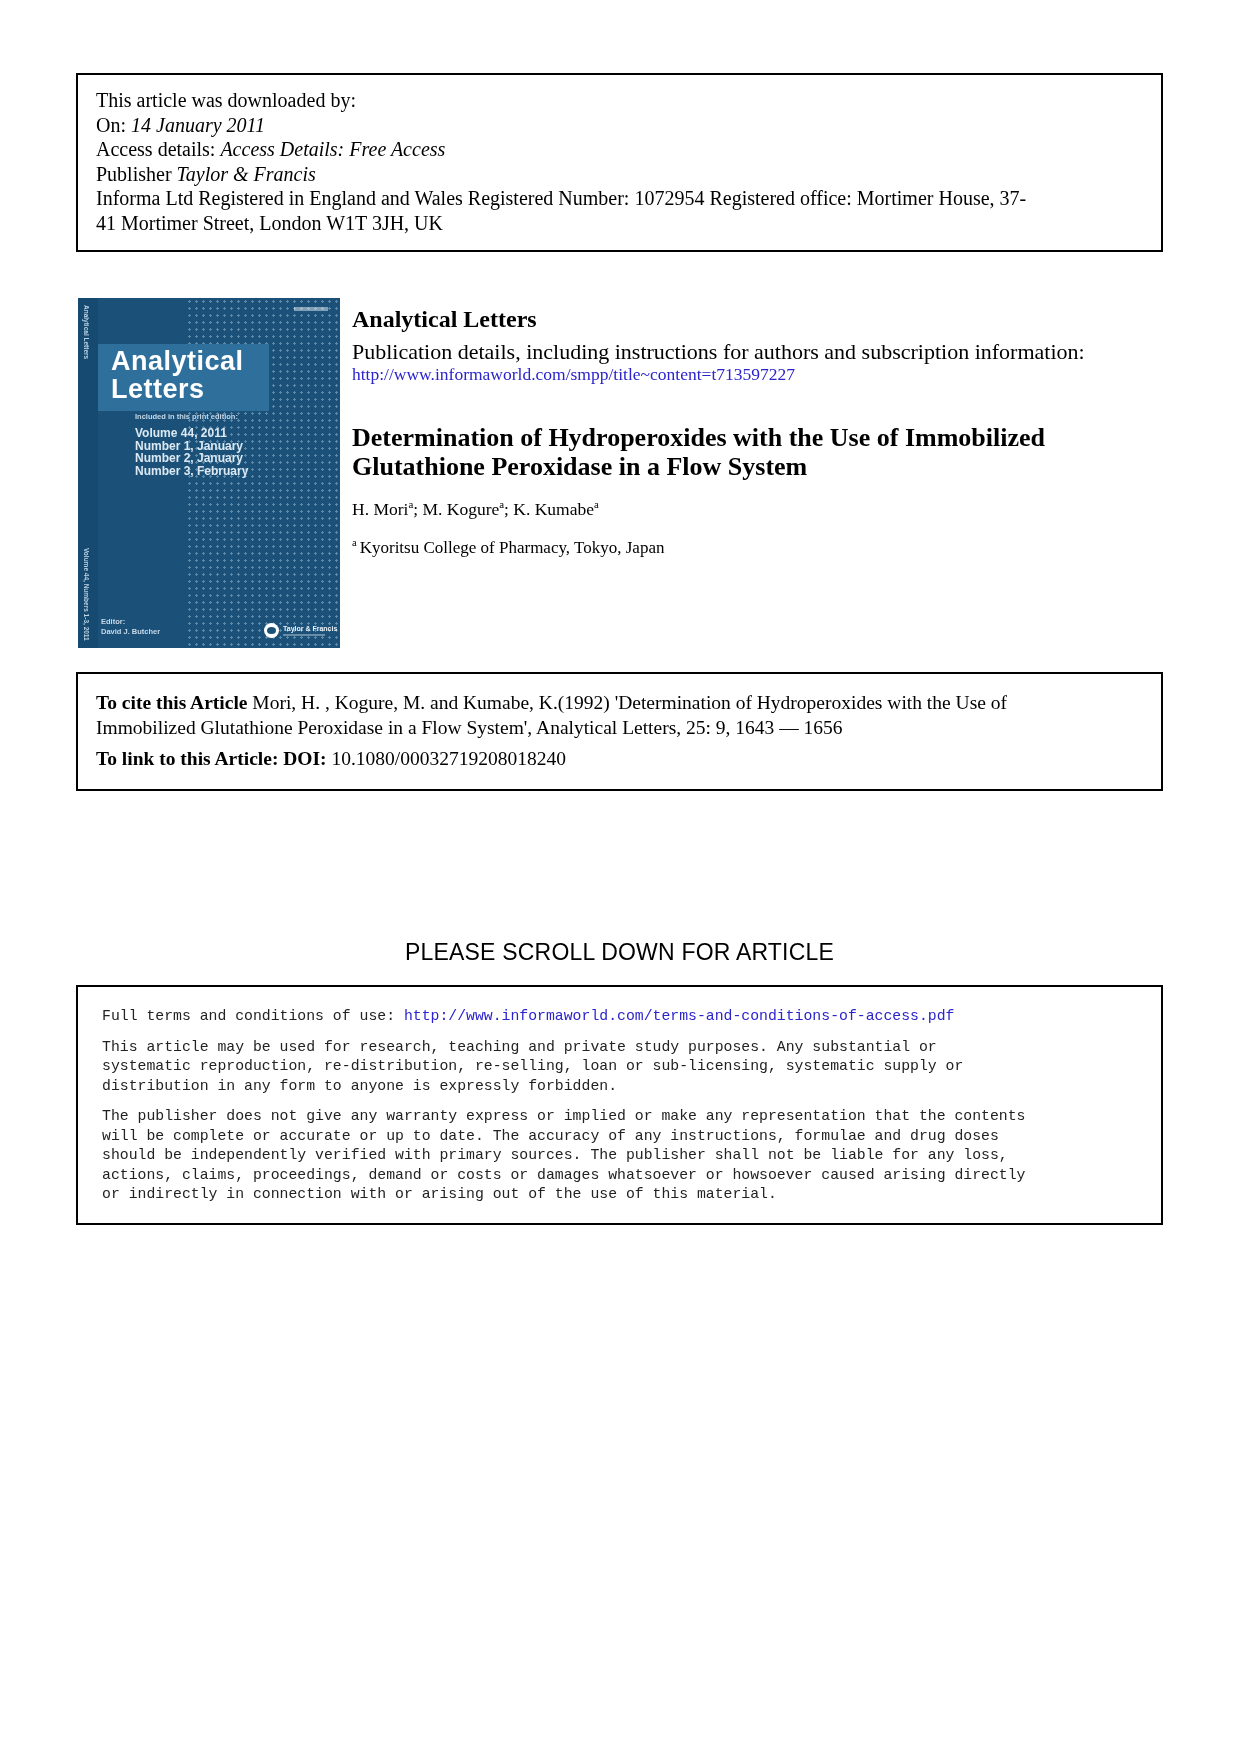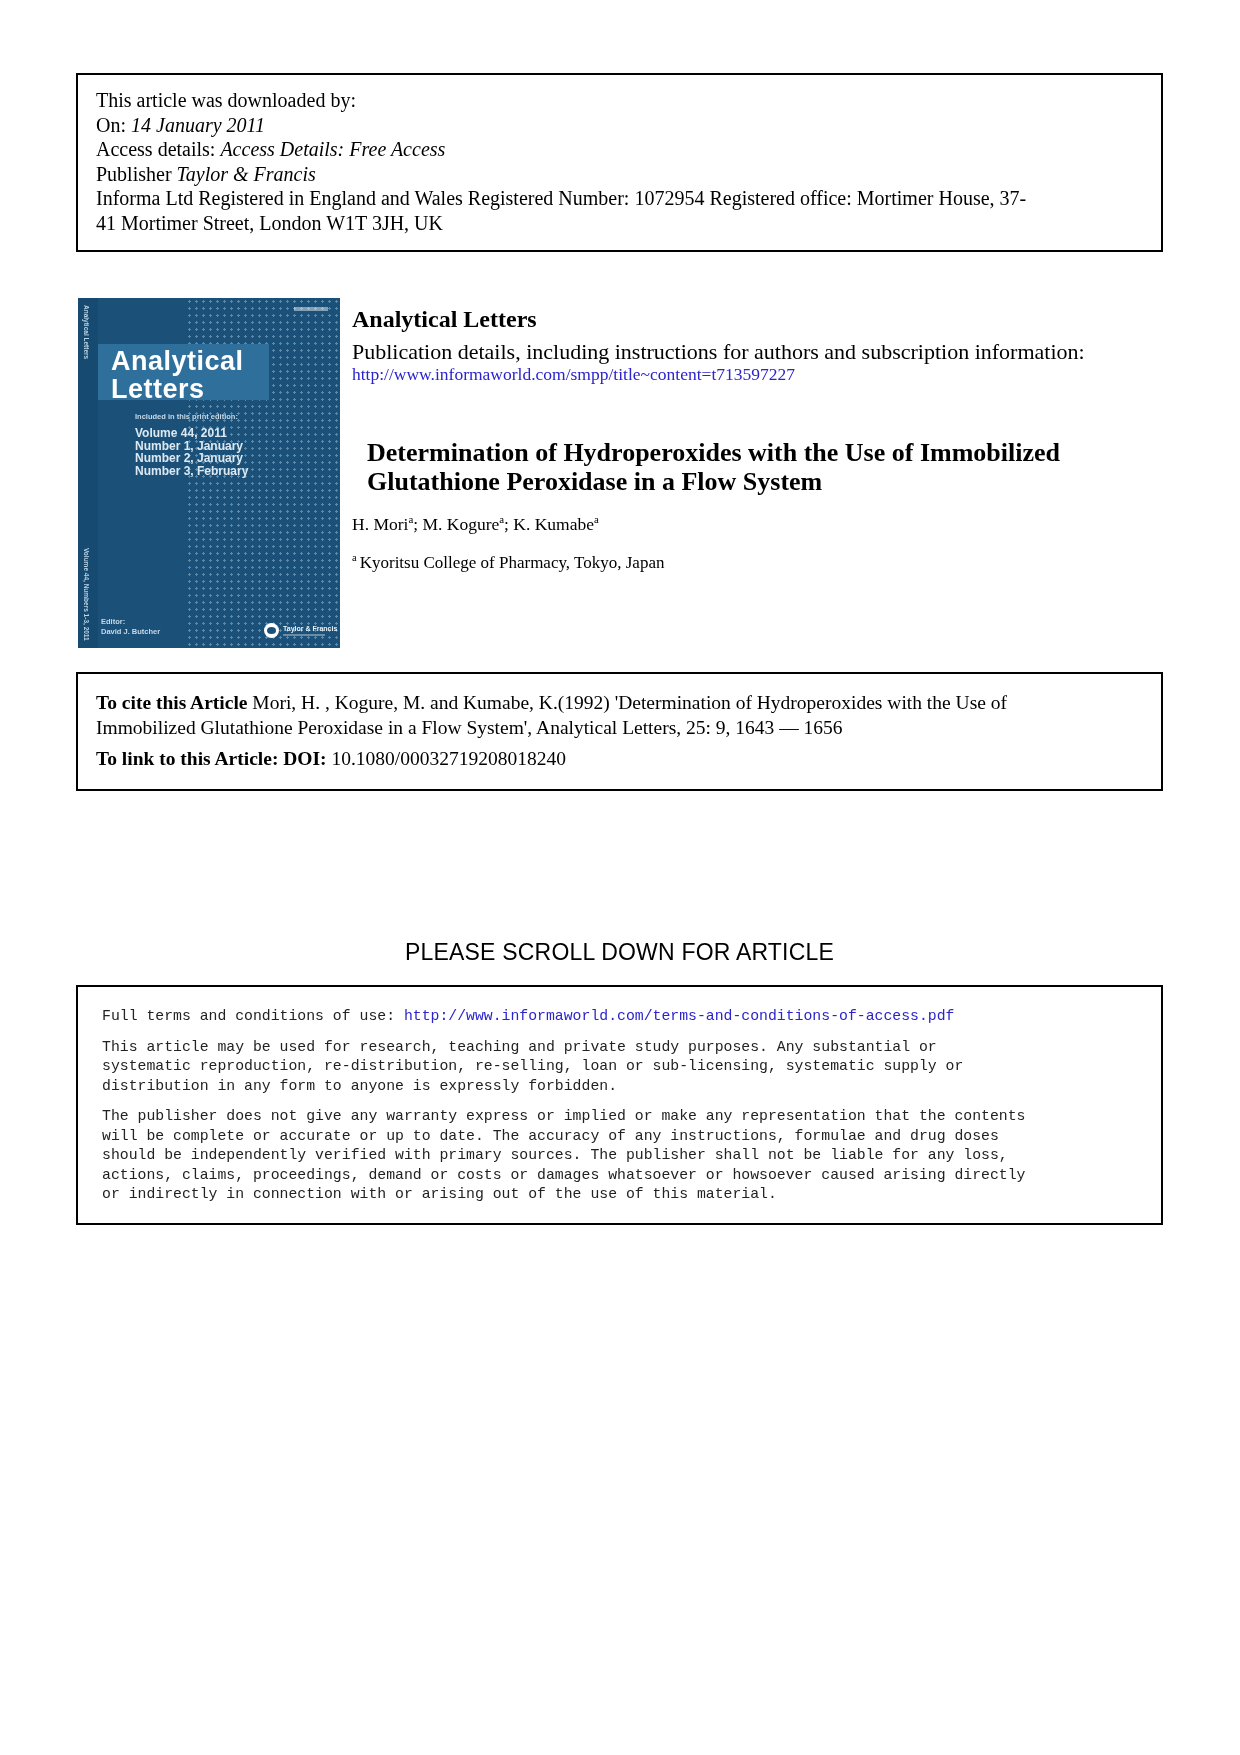--- a/index.html
+++ b/index.html
@@ -19,21 +19,21 @@
   .cover-dots{position:absolute;left:108px;top:0;right:0;bottom:0;
               background-image:radial-gradient(circle,rgba(173,207,229,0.45) 1.1px,rgba(0,0,0,0) 1.4px);
               background-size:7px 7px;}
   .cover-strip{position:absolute;left:0;top:0;width:20px;height:100%;background:#174a70;}
   .strip-text{writing-mode:vertical-rl;font-family:"Liberation Sans",sans-serif;
               font-weight:bold;font-size:6.5px;color:#b9d3e6;position:absolute;left:5px;}
   .strip-top{top:7px;}
   .strip-bottom{bottom:7px;}
   .cover-topmark{position:absolute;right:12px;top:9px;width:34px;height:4px;
                  background:rgba(255,255,255,0.45);}
-  .cover-band{position:absolute;left:20px;top:46px;width:171px;height:56px;background:#2f6f9c;}
+  .cover-band{position:absolute;left:20px;top:46px;width:171px;height:67px;background:#2f6f9c;}
   .cover-band .band-title{margin:3px 0 0 13px;font-family:"Liberation Sans",sans-serif;
               font-weight:bold;font-size:27px;line-height:28px;color:#ffffff;letter-spacing:0.5px;}
   .cover-included{position:absolute;left:57px;top:114px;font-family:"Liberation Sans",sans-serif;
                   font-weight:bold;font-size:7.5px;color:#c6d9e8;}
   .cover-editions{position:absolute;left:57px;top:129px;font-family:"Liberation Sans",sans-serif;
                   font-weight:bold;font-size:12px;line-height:12.5px;color:#dce9f3;}
   .cover-editor{position:absolute;left:23px;top:319px;font-family:"Liberation Sans",sans-serif;
                 font-weight:bold;font-size:7.5px;line-height:10px;color:#c6d9e8;}
   .cover-logo{position:absolute;left:186px;top:325px;display:flex;align-items:center;}
   .logo-circle{width:15px;height:15px;border-radius:50%;background:#ffffff;position:relative;flex:0 0 auto;}
@@ -44,21 +44,21 @@
   .logo-tagline{width:42px;height:2px;background:rgba(255,255,255,0.35);margin-top:2px;}
 
   
   .jinfo{position:absolute;left:352px;top:306px;width:811px;}
   .jname{font-size:24px;font-weight:bold;margin:0 0 8px 0;}
   .pubdetails{font-size:22px;line-height:22px;margin:0;}
   .publink{font-size:17.5px;line-height:23px;}
   a.lnk{color:#2b23cb;text-decoration:none;}
 
   .article{position:absolute;left:352px;top:424px;width:811px;}
-  .atitle{font-size:26px;line-height:28.5px;font-weight:bold;margin:15px;white-space:pre-line;}
+  .atitle{font-size:26px;line-height:28.5px;font-weight:bold;margin:0;white-space:pre-line;}
   .authors{font-size:17.5px;margin-top:18px;}
   .affil{font-size:17px;margin-top:18px;}
   sup{font-size:0.62em;line-height:0;}
   .affil sup{margin-right:3px;}
 
   
   .cite-box{position:absolute;left:76px;top:672px;width:1087px;box-sizing:border-box;
             border:2px solid #000;padding:16px 22px 18px 18px;
             font-size:19.5px;line-height:25px;}
   .cite-box p{margin:0;}

